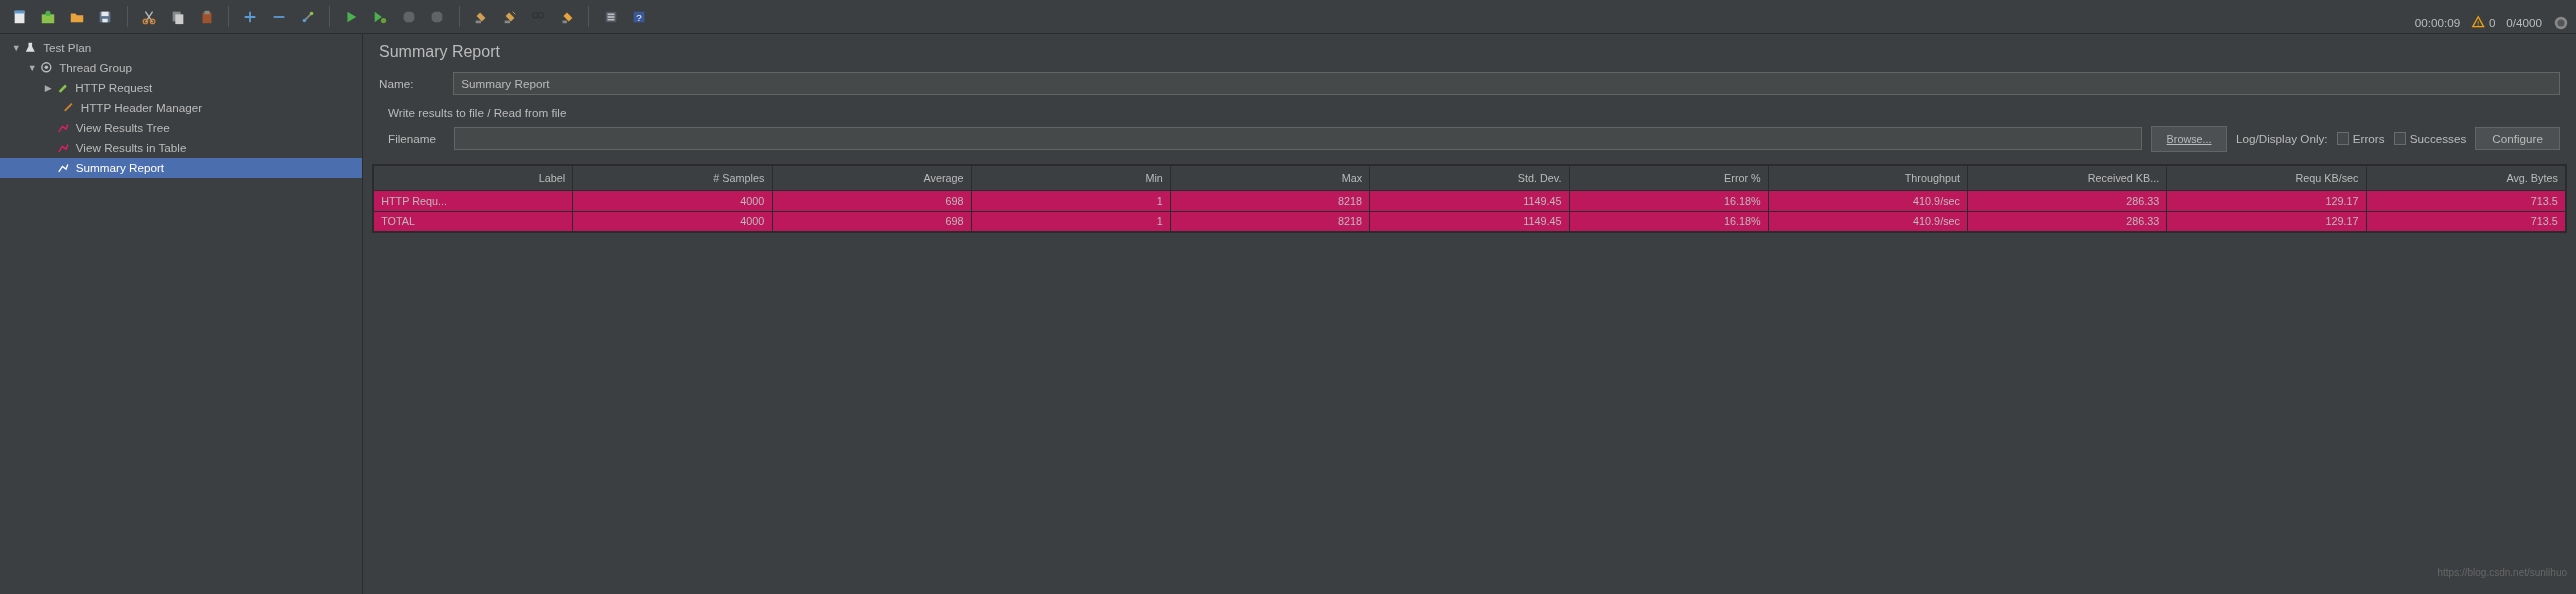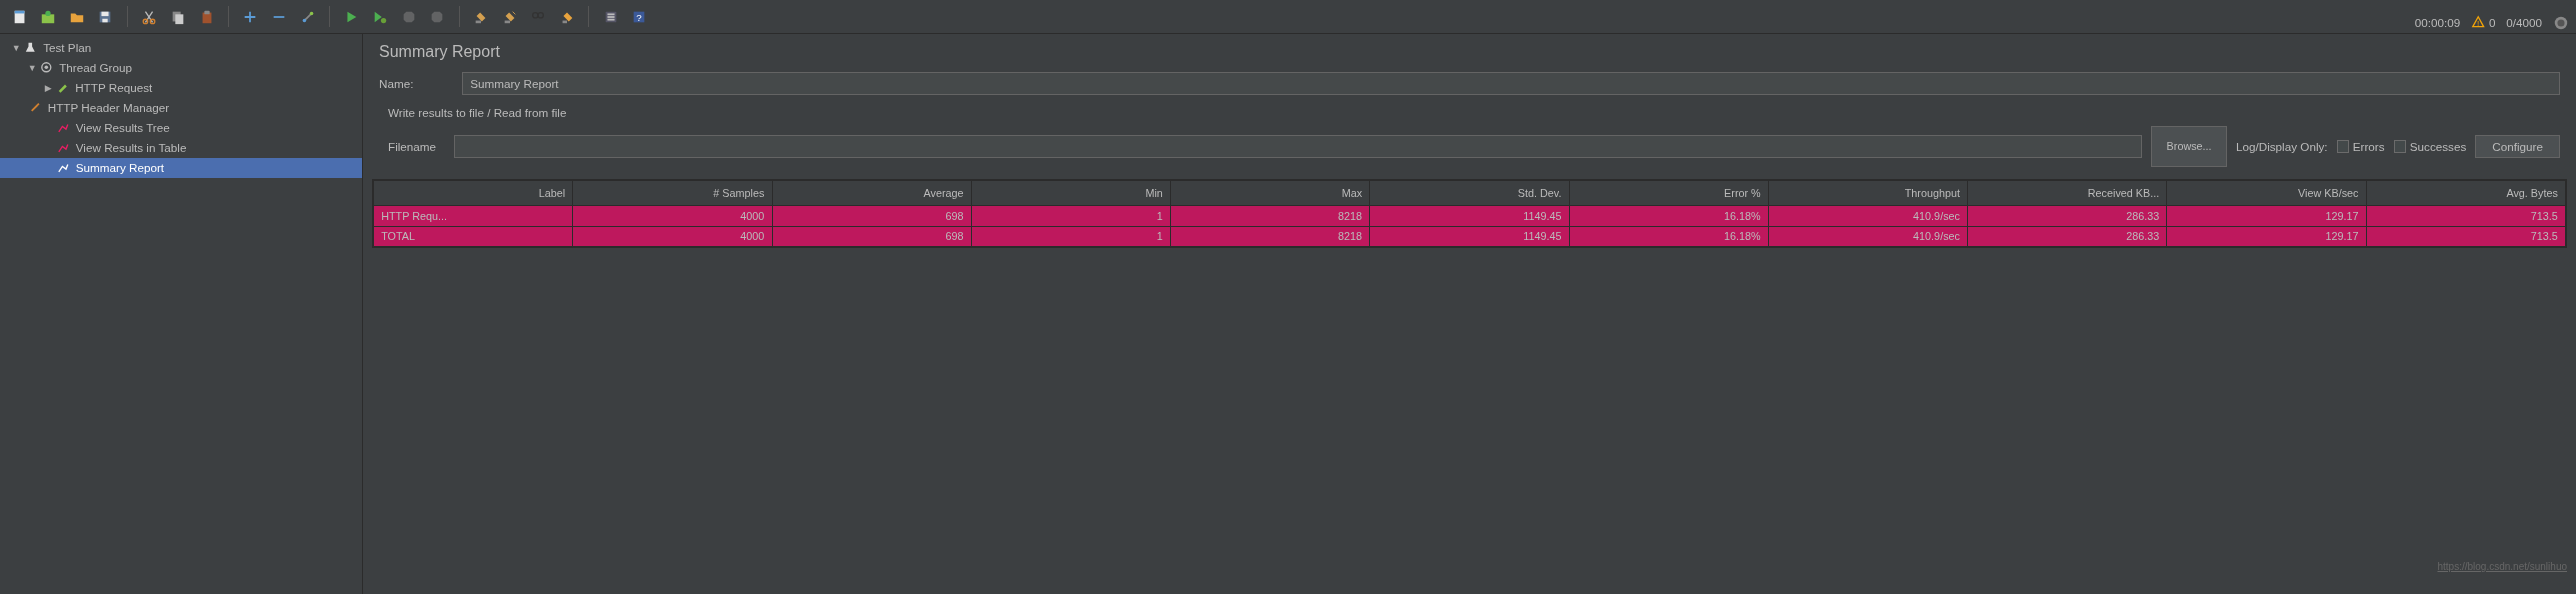--- a/index.html
+++ b/index.html
@@ -10,37 +10,37 @@
 .tb-btn { width: 25px; height: 25px; display: flex; align-items: center; justify-content: center; cursor: pointer; border-radius: 2.7px; }
 .tb-sep { width: 0.9px; height: 21.5px; background: #555; margin: 0 5.4px; }
 .main { display: flex; height: calc(100% - 34px); }
 .tree-panel { width: 363px; background: #3c3f41; border-right: 0.9px solid #2b2b2b; padding-top: 3.6px; overflow: auto; }
 .tree-item { display: flex; align-items: center; height: 20px; padding-left: 0; cursor: pointer; font-size: 11.7px; color: #bbb; }
 .tree-item.selected { background: #4b6eaf; color: #fff; }
 .tree-toggle { width: 14.4px; text-align: center; color: #aaa; font-size: 9px; }
 .tree-icon { width: 14.4px; height: 14.4px; margin-right: 5.4px; display: flex; align-items: center; justify-content: center; }
 .content-panel { flex: 1; display: flex; flex-direction: column; background: #3c3f41; }
 .content-title { font-size: 16px; color: #bbb; padding: 9px 16px 7.2px; }
-.form-row { display: flex; align-items: center; padding: 3.6px 16px; gap: 9px; }
+.form-row { display: flex; align-items: center; padding: 3.6px 16px; }
 .form-label { width: 74px; color: #bbb; font-size: 11.7px; }
 .form-input { flex: 1; background: #45494a; border: 0.9px solid #646464; color: #bbb; padding: 3.6px 7.2px; font-size: 11.7px; height: 23px; }
 .fieldset-label { color: #bbb; font-size: 11.7px; padding: 7.2px 16px 1.8px 25px; }
 .file-row { display: flex; align-items: center; padding: 5.4px 16px; gap: 9px; }
 .file-label { width: 57px; margin-left: 9px; color: #bbb; font-size: 11.7px; }
-.browse-btn { background: #4c5052; border: 0.9px solid #646464; color: #bbb; padding: 3.6px 14.4px; font-size: 10.8px; cursor: pointer; height: 41px; }
+.browse-btn { background: #4c5052; border: 0.9px solid #646464; color: #bbb; padding: 3.6px 14.4px; font-size: 10.8px; cursor: pointer; height: 26px; text-decoration: underline; }
 .log-label { color: #bbb; font-size: 11.7px; }
 .checkbox-wrap { display: flex; align-items: center; gap: 3.6px; color: #bbb; font-size: 11.7px; }
 .checkbox { width: 12.6px; height: 12.6px; border: 0.9px solid #6b6b6b; background: #43494a; }
 .configure-btn { background: #4c5052; border: 0.9px solid #646464; color: #bbb; padding: 3.6px 16px; font-size: 11.7px; cursor: pointer; height: 23px; }
 .table-wrap { margin: 7.2px 9px 0 9px; border: 0.9px solid #2b2b2b; }
 table { width: 100%; border-collapse: collapse; }
 th { background: #3c3f41; border: 0.9px solid #2b2b2b; padding: 5.4px 7.2px; color: #bbb; font-weight: normal; font-size: 10.8px; text-align: right; height: 25px; }
 td { border: 0.9px solid #2b2b2b; padding: 3.6px 7.2px; color: #bbb; font-size: 10.8px; height: 20px; text-align: right; background: #be185d; }
 td.left { text-align: left; }
-.watermark { position: absolute; bottom: 22px; right: 9px; color: #666; font-size: 10px; text-decoration: underline; }
+.watermark { position: absolute; bottom: 16px; right: 9px; color: #666; font-size: 10px; }
 </style>
 </head>
 <body>
 
 <div class="toolbar">
   <div class="toolbar-left">
     <div class="tb-btn">
         <svg width="16" height="16" viewBox="0 0 18 18">
           <rect x="3" y="2" width="11" height="14" fill="#e8e8e8"></rect>
           <rect x="3" y="2" width="11" height="3" fill="#5b9bd5"></rect>
@@ -207,21 +207,21 @@
     </div>
     <div class="tree-item" style="padding-left:41px">
       <span class="tree-toggle">▶</span>
       <span class="tree-icon">
           <svg width="12.6" height="12.6" viewBox="0 0 14 14">
             <path d="M3 11 L10 4 L12 6 L5 13 Z" fill="#8bc34a"></path>
           </svg>
         </span>
       <span>HTTP Request</span>
     </div>
-    <div class="tree-item" style="padding-left:28px">
+    <div class="tree-item" style="padding-left:61px">
       <span class="tree-icon">
           <svg width="12.6" height="12.6" viewBox="0 0 14 14">
             <path d="M3 11 L9 5 M11 3 L8 6" stroke="#d08030" stroke-width="2"></path>
           </svg>
         </span>
       <span>HTTP Header Manager</span>
     </div>
     <div class="tree-item" style="padding-left:56px">
       <span class="tree-icon">
           <svg width="12.6" height="12.6" viewBox="0 0 14 14">
@@ -277,21 +277,21 @@
           <tr>
             <th style="width:94px">Label</th>
             <th style="width:94px"># Samples</th>
             <th style="width:94px">Average</th>
             <th style="width:94px">Min</th>
             <th style="width:94px">Max</th>
             <th style="width:94px">Std. Dev.</th>
             <th style="width:94px">Error %</th>
             <th style="width:94px">Throughput</th>
             <th style="width:94px">Received KB...</th>
-            <th style="width:94px">View KB/sec</th>
+            <th style="width:94px">Requ KB/sec</th>
             <th style="width:94px">Avg. Bytes</th>
           </tr>
         </thead>
         <tbody id="table-body">
             <tr>
               <td class="left">HTTP Requ...</td>
               <td>4000</td>
               <td>698</td>
               <td>1</td>
               <td>8218</td>

